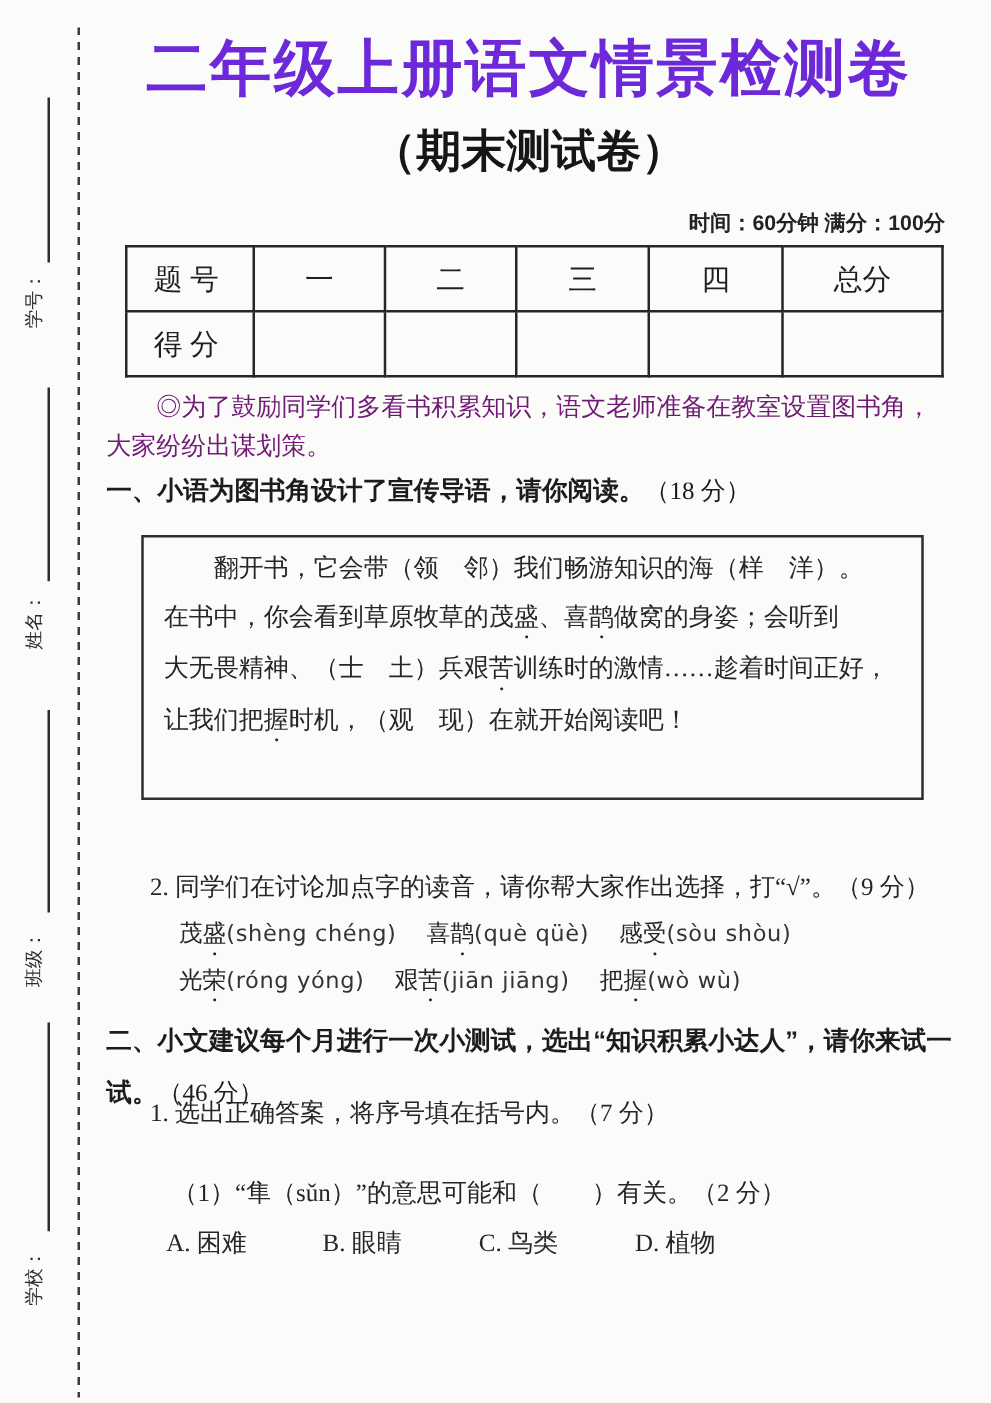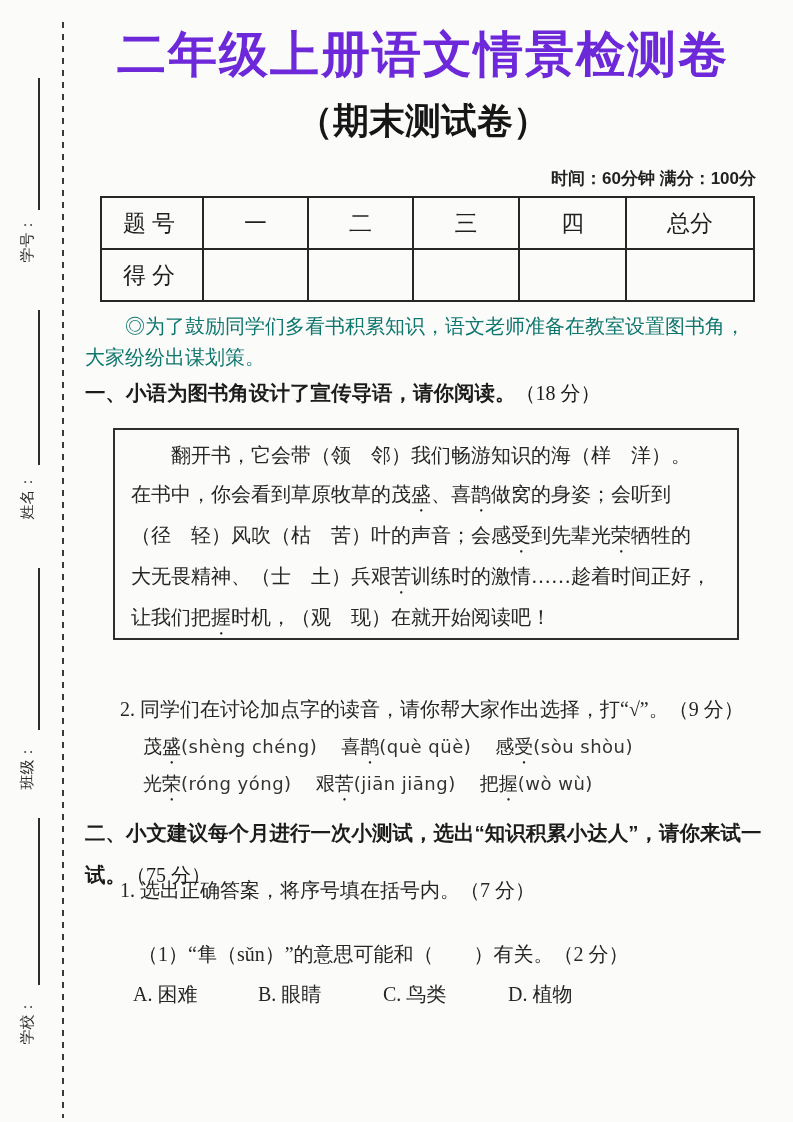--- a/index.html
+++ b/index.html
@@ -70,21 +70,21 @@
   .score-table .c0{width:98px;}
   .score-table .c1{width:101px;}
   .score-table .c2{width:101px;}
   .score-table .c3{width:102px;}
   .score-table .c4{width:103px;}
   .score-table .c5{width:124px;}
   .score-table .lbl{letter-spacing:6px;}
   
   .intro{
     position:absolute;left:85px;top:311px;width:678px;
-    font-size:20px;line-height:31px;text-indent:2em;color:#0f766e;
+    font-size:20px;line-height:31px;text-indent:2em;color:#701a75;
   }
   .sec-head{
     position:absolute;left:85px;width:678px;
     font-family:"Liberation Sans",sans-serif;
     font-size:20.5px;font-weight:800;color:#1c1c1c;line-height:42px;
   }
   .sec1-head{top:372px;}
   .sec2-head{top:812px;}
   .sec-head .score{
     font-family:"Liberation Serif",serif;font-weight:400;font-size:20px;
@@ -177,21 +177,20 @@
     </table>
 
   <div class="intro">◎为了鼓励同学们多看书积累知识，语文老师准备在教室设置图书角，大家纷纷出谋划策。</div>
 
   <div class="sec-head sec1-head"><span>一、小语为图书角设计了宣传导语，请你阅读。</span><span class="score">（18 分）</span></div>
 
   <div class="guide-box">
     <div>
         <div class="box-line indent"><span>翻开书，它会带（领　邻）我们畅游知识的海（样　洋）。</span></div>
         <div class="box-line"><span>在书中，你会看到草原牧草的茂</span><span class="dot">盛</span><span>、喜</span><span class="dot">鹊</span><span>做窝的身姿；会听到</span></div>
-        <div class="box-line"><span>（径　轻）风吹（枯　苦）叶的声音；会感</span><span class="dot">受</span><span>到先辈光</span><span class="dot">荣</span><span>牺牲的</span></div>
         <div class="box-line"><span>大无畏精神、（士　土）兵艰</span><span class="dot">苦</span><span>训练时的激情……趁着时间正好，</span></div>
         <div class="box-line"><span>让我们把</span><span class="dot">握</span><span>时机，（观　现）在就开始阅读吧！</span></div>
       </div>
   </div>
 
   <div class="question q1-2"><span>2. 同学们在讨论加点字的读音，请你帮大家作出选择，打“√”。</span><span>（9 分）</span></div>
 
   <div class="py-row py-row1">
       <span class="py-item">
         <span class="py-word">茂</span>
@@ -220,21 +219,21 @@
         <span class="py-word dot">苦</span>
         <span class="py-text">(jiān  jiāng)</span>
       </span>
       <span class="py-item">
         <span class="py-word">把</span>
         <span class="py-word dot">握</span>
         <span class="py-text">(wò  wù)</span>
       </span>
     </div>
 
-  <div class="sec-head sec2-head"><span>二、小文建议每个月进行一次小测试，选出“知识积累小达人”，请你来试一试。</span><span class="score">（75 分）</span></div>
+  <div class="sec-head sec2-head"><span>二、小文建议每个月进行一次小测试，选出“知识积累小达人”，请你来试一试。</span><span class="score">（46 分）</span></div>
 
   <div class="question q2-1"><span>1. 选出正确答案，将序号填在括号内。</span><span>（7 分）</span></div>
   <div class="question q2-sub1"><span>（1）“隼（sǔn）”的意思可能和（　　）有关。</span><span>（2 分）</span></div>
 
   <div class="options">
     <span class="option">A. 困难</span>
     <span class="option">B. 眼睛</span>
     <span class="option">C. 鸟类</span>
     <span class="option">D. 植物</span>
   </div>

